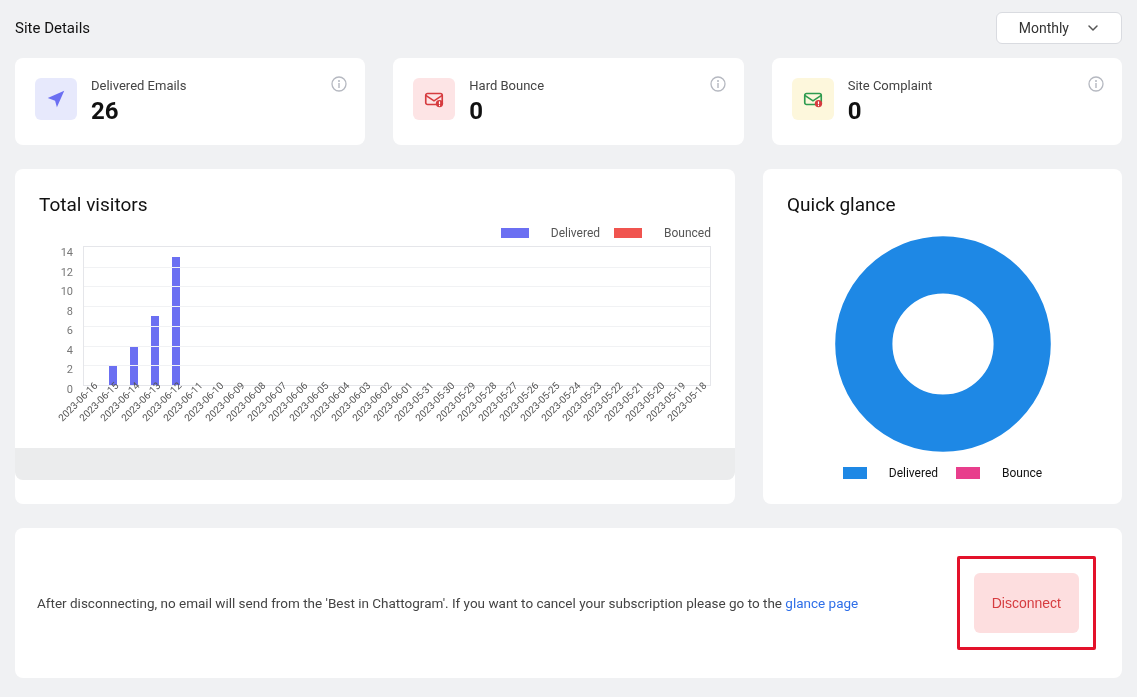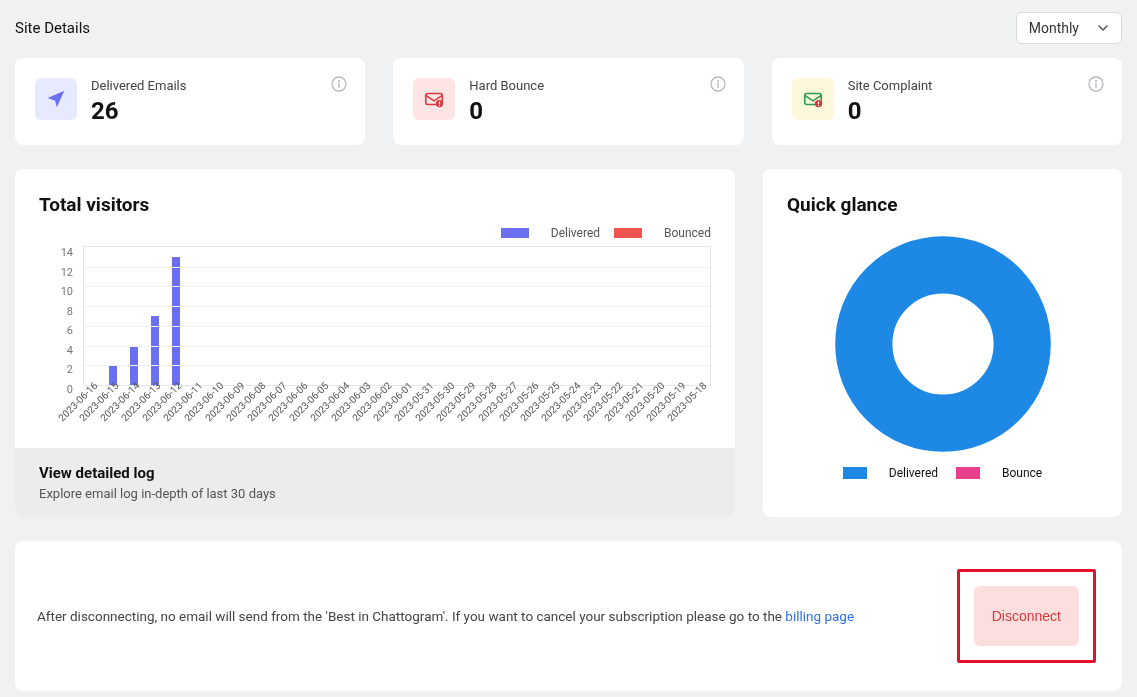--- a/index.html
+++ b/index.html
@@ -16,21 +16,21 @@
     display: flex;
     justify-content: space-between;
     align-items: center;
     margin-bottom: 14px;
   }
   .page-title { font-size: 15px; font-weight: 400; color: #111; }
   .period-select {
     background: #fff;
     border: 1px solid #d9dbe0;
     border-radius: 6px;
-    padding: 7px 12px;
+    padding: 7px 22px;
     display: flex;
     align-items: center;
     gap: 18px;
     font-size: 14px;
     cursor: pointer;
     color: #333;
   }
   .period-select svg { width: 12px; height: 12px; }
 
   .cards-row {
@@ -74,21 +74,21 @@
     display: grid;
     grid-template-columns: 720px 1fr;
     gap: 28px;
     margin-bottom: 24px;
   }
   .panel {
     background: #fff;
     border-radius: 8px;
   }
   .bar-panel { padding: 24px 24px 0 24px; }
-  .panel-title { font-size: 19px; font-weight: 700; margin-bottom: 10px; }
+  .panel-title { font-size: 19px; font-weight: 400; margin-bottom: 10px; }
   .legend {
     display: flex;
     justify-content: flex-end;
     gap: 14px;
     font-size: 12px;
     color: #555;
     margin-bottom: 6px;
   }
   .legend-item { display: flex; align-items: center; gap: 22px; }
   .swatch { width: 28px; height: 10px; display: inline-block; }
@@ -368,24 +368,20 @@
           <div class="x-label">2023-05-24</div>
           <div class="x-label">2023-05-23</div>
           <div class="x-label">2023-05-22</div>
           <div class="x-label">2023-05-21</div>
           <div class="x-label">2023-05-20</div>
           <div class="x-label">2023-05-19</div>
           <div class="x-label">2023-05-18</div>
         </div>
 
       <div class="log-bar">
-        <div>
-          <div class="log-title">View detailed log</div>
-          <div class="log-sub">Explore email log in-depth of last 30 days</div>
-        </div>
       </div>
     </div>
 
     <div class="panel glance-panel">
       <div class="panel-title">Quick glance</div>
       <div class="donut-wrap">
         <svg viewBox="0 0 100 100" width="220" height="220">
           <circle cx="50" cy="50" r="36" fill="none" stroke="#1e88e5" stroke-width="26"></circle>
         </svg>
         <div class="donut-center">26</div>
@@ -399,21 +395,21 @@
             <span class="swatch bounce2"></span>
             <span>Bounce</span>
           </div>
       </div>
     </div>
   </div>
 
   <div class="disconnect-panel">
     <div>
       <div class="disc-sub">
-        <span>After disconnecting, no email will send from the 'Best in Chattogram'. If you want to cancel your subscription please go to the </span><span class="link">billing page</span>
+        <span>After disconnecting, no email will send from the 'Best in Chattogram'. If you want to cancel your subscription please go to the </span><span class="link">glance page</span>
       </div>
     </div>
     <div class="highlight-box">
       <button class="disconnect-btn">Disconnect</button>
     </div>
   </div>
 
 </div>
 
 </body></html>

